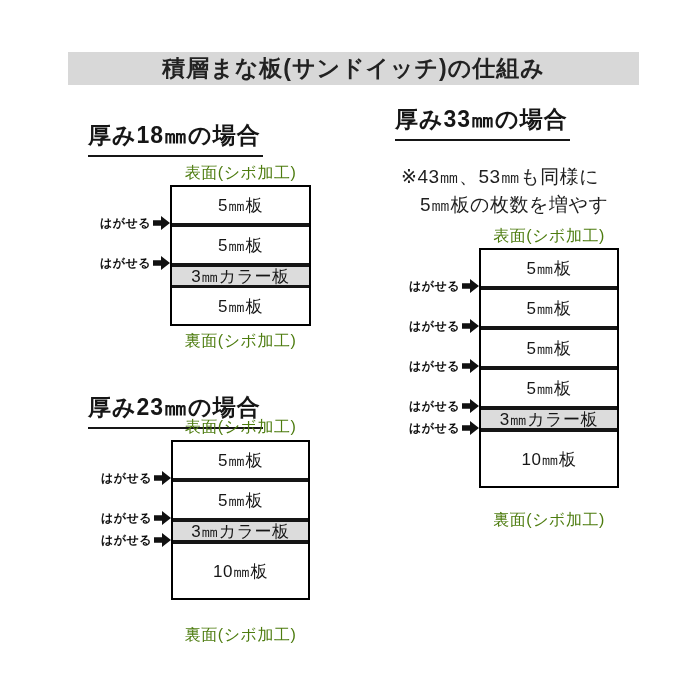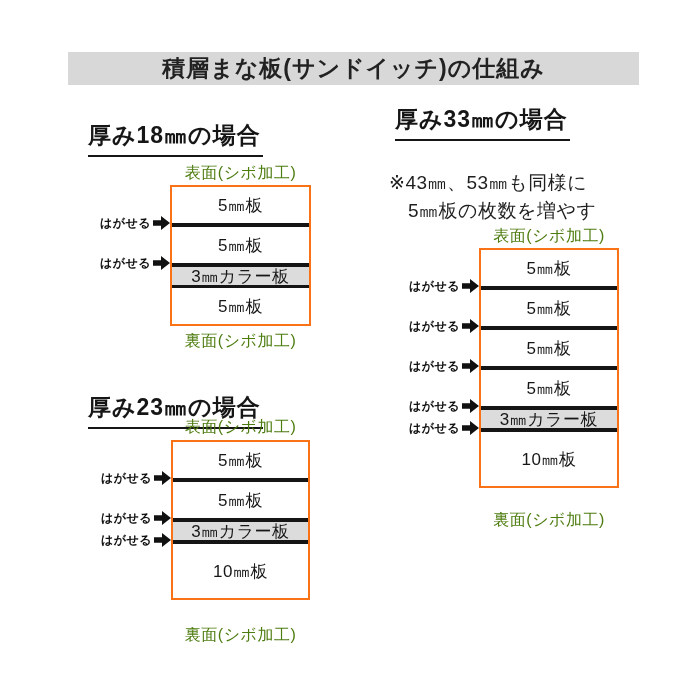--- a/index.html
+++ b/index.html
@@ -44,21 +44,21 @@
   .note .line2{padding-left:19px;}
   
   .surf{
     position:absolute;
     font-size:16px;color:#4d7c0f;letter-spacing:0.5px;
     text-align:center;
   }
   
   .box{
     position:absolute;
-    border:2px solid #f97316;
+    border:2px solid #000000;
     background:#737373;
     display:flex;flex-direction:column;
   }
   .layer{
     display:flex;align-items:center;justify-content:center;
     font-size:17px;color:#161616;letter-spacing:0.5px;
     background:#ffffff;
   }
   .layer.h5{height:36px;}
   .layer.h3{height:18px;}
@@ -155,21 +155,21 @@
         <span>3㎜カラー板</span>
       </div>
     <div class="sep"></div>
     <div class="layer h10">
         <span>10㎜板</span>
       </div>
   </div>
   <div class="surf" style="left:171px;top:625px;width:139px;">裏面(シボ加工)</div>
 
   <h2 class="heading" style="left:395px;top:104px;">厚み33㎜の場合</h2>
-  <div class="note" style="left:389px;top:163px;margin-top:6px;">
+  <div class="note" style="left:401px;top:163px;">
     <div class="line1">※43㎜、53㎜も同様に</div>
     <div class="line2">5㎜板の枚数を増やす</div>
   </div>
   <div class="surf" style="left:479px;top:226px;width:140px;">表面(シボ加工)</div>
 
   <div class="peel" style="right:221px;top:276px;">
     <span>はがせる</span>
     <svg width="17" height="14" viewBox="0 0 17 14">
         <path d="M0 4.2 H8 V0 L17 7 8 14 V9.8 H0 Z" fill="#111"></path>
       </svg>

